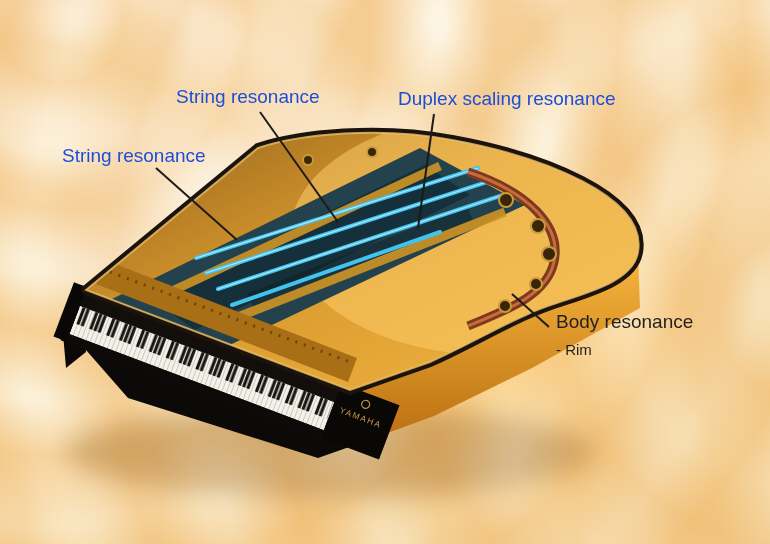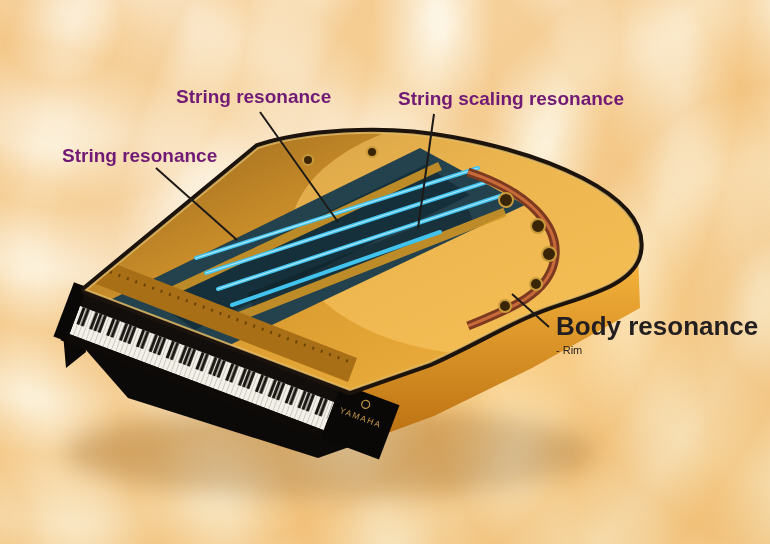--- a/index.html
+++ b/index.html
@@ -14,31 +14,31 @@
     background:
       radial-gradient(ellipse 46% 42% at 40% 45%, rgba(255,255,255,.95), rgba(255,255,255,0) 72%),
       repeating-radial-gradient(circle at 8% 4%,   rgba(240,176,88,0) 0 10px, rgba(240,176,88,.36) 62px, rgba(240,176,88,0) 124px),
       repeating-radial-gradient(circle at 104% 58%, rgba(236,168,78,0) 0 20px, rgba(236,168,78,.32) 82px, rgba(236,168,78,0) 152px),
       repeating-radial-gradient(circle at -6% 96%,  rgba(242,186,104,0) 0 15px, rgba(242,186,104,.28) 72px, rgba(242,186,104,0) 138px),
       linear-gradient(160deg,#fefaf0 0%, #fbeed2 55%, #f5deb0 100%);
   }
   svg.layer{position:absolute;left:0;top:0;width:770px;height:544px;}
   .label{
     position:absolute;
-    color:#701a75;
-    font-weight:bold;
+    color:#1d4ed8;
+    font-weight:normal;
     font-size:19px;
     white-space:nowrap;
   }
   .label-string{left:176px;top:86px;}
   .label-duplex{left:398px;top:88px;}
   .label-damper{left:62px;top:145px;}
   .body-group{position:absolute;left:556px;top:311px;color:#231f20;}
-  .body-heading{font-weight:bold;font-size:26px;white-space:nowrap;}
-  .body-sub{font-size:11px;font-weight:normal;margin-top:2px;white-space:nowrap;}
+  .body-heading{font-weight:normal;font-size:19px;white-space:nowrap;}
+  .body-sub{font-size:15px;font-weight:normal;margin-top:8px;white-space:nowrap;}
 </style>
 </head>
 <body>
 
 <div class="stage">
 
   <div class="ripples"></div>
 
   <svg class="layer" viewBox="0 0 770 544">
     <defs>
@@ -144,21 +144,21 @@
   <svg class="layer" viewBox="0 0 770 544">
     <g stroke="#1d1a17" stroke-width="2">
       <line x1="156" y1="168" x2="237" y2="240"></line>
       <line x1="260" y1="112" x2="338" y2="222"></line>
       <line x1="434" y1="114" x2="418" y2="228"></line>
       <line x1="512" y1="294" x2="549" y2="327"></line>
     </g>
   </svg>
 
   <div class="label label-string">String resonance</div>
-  <div class="label label-duplex">String scaling resonance</div>
+  <div class="label label-duplex">Duplex scaling resonance</div>
   <div class="label label-damper">String resonance</div>
 
   <div class="body-group">
     <div class="body-heading">Body resonance</div>
     <div class="body-sub">- Rim</div>
   </div>
 
 </div>
 
 </body></html>

